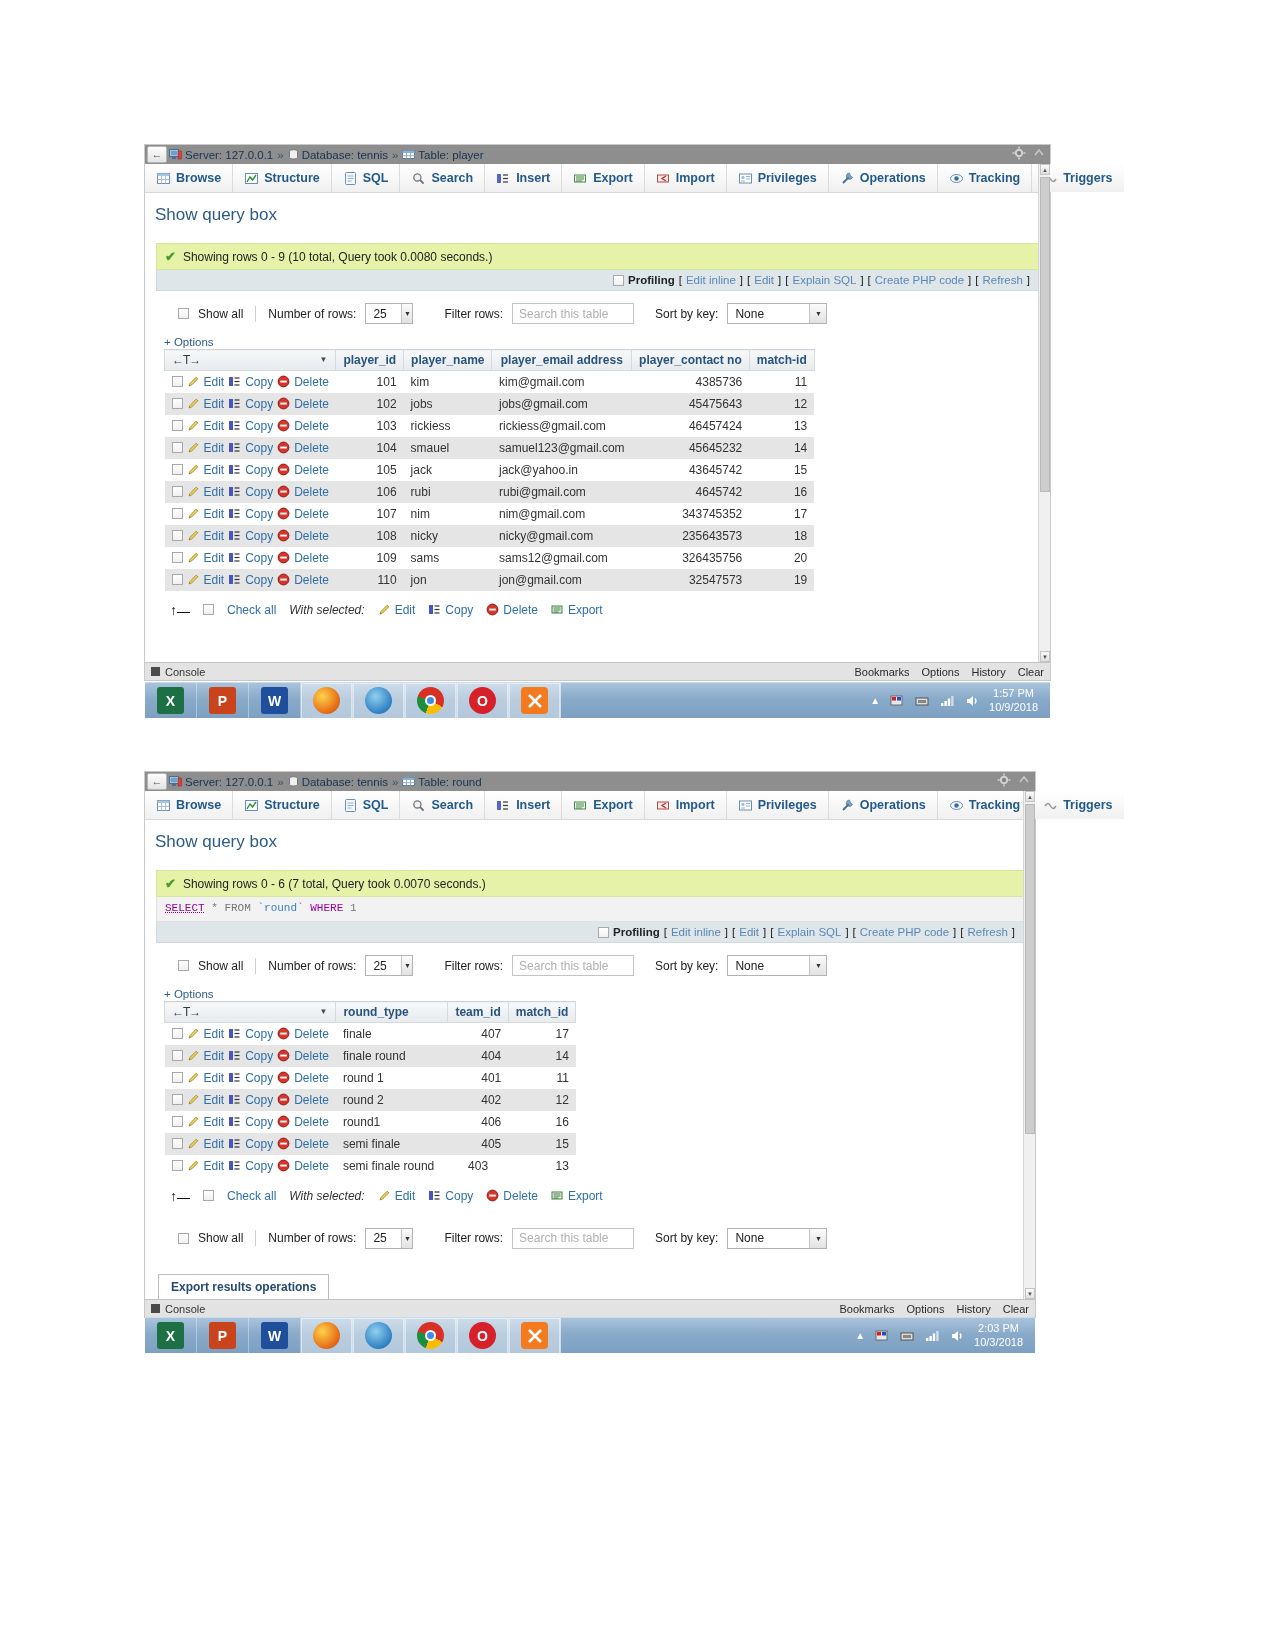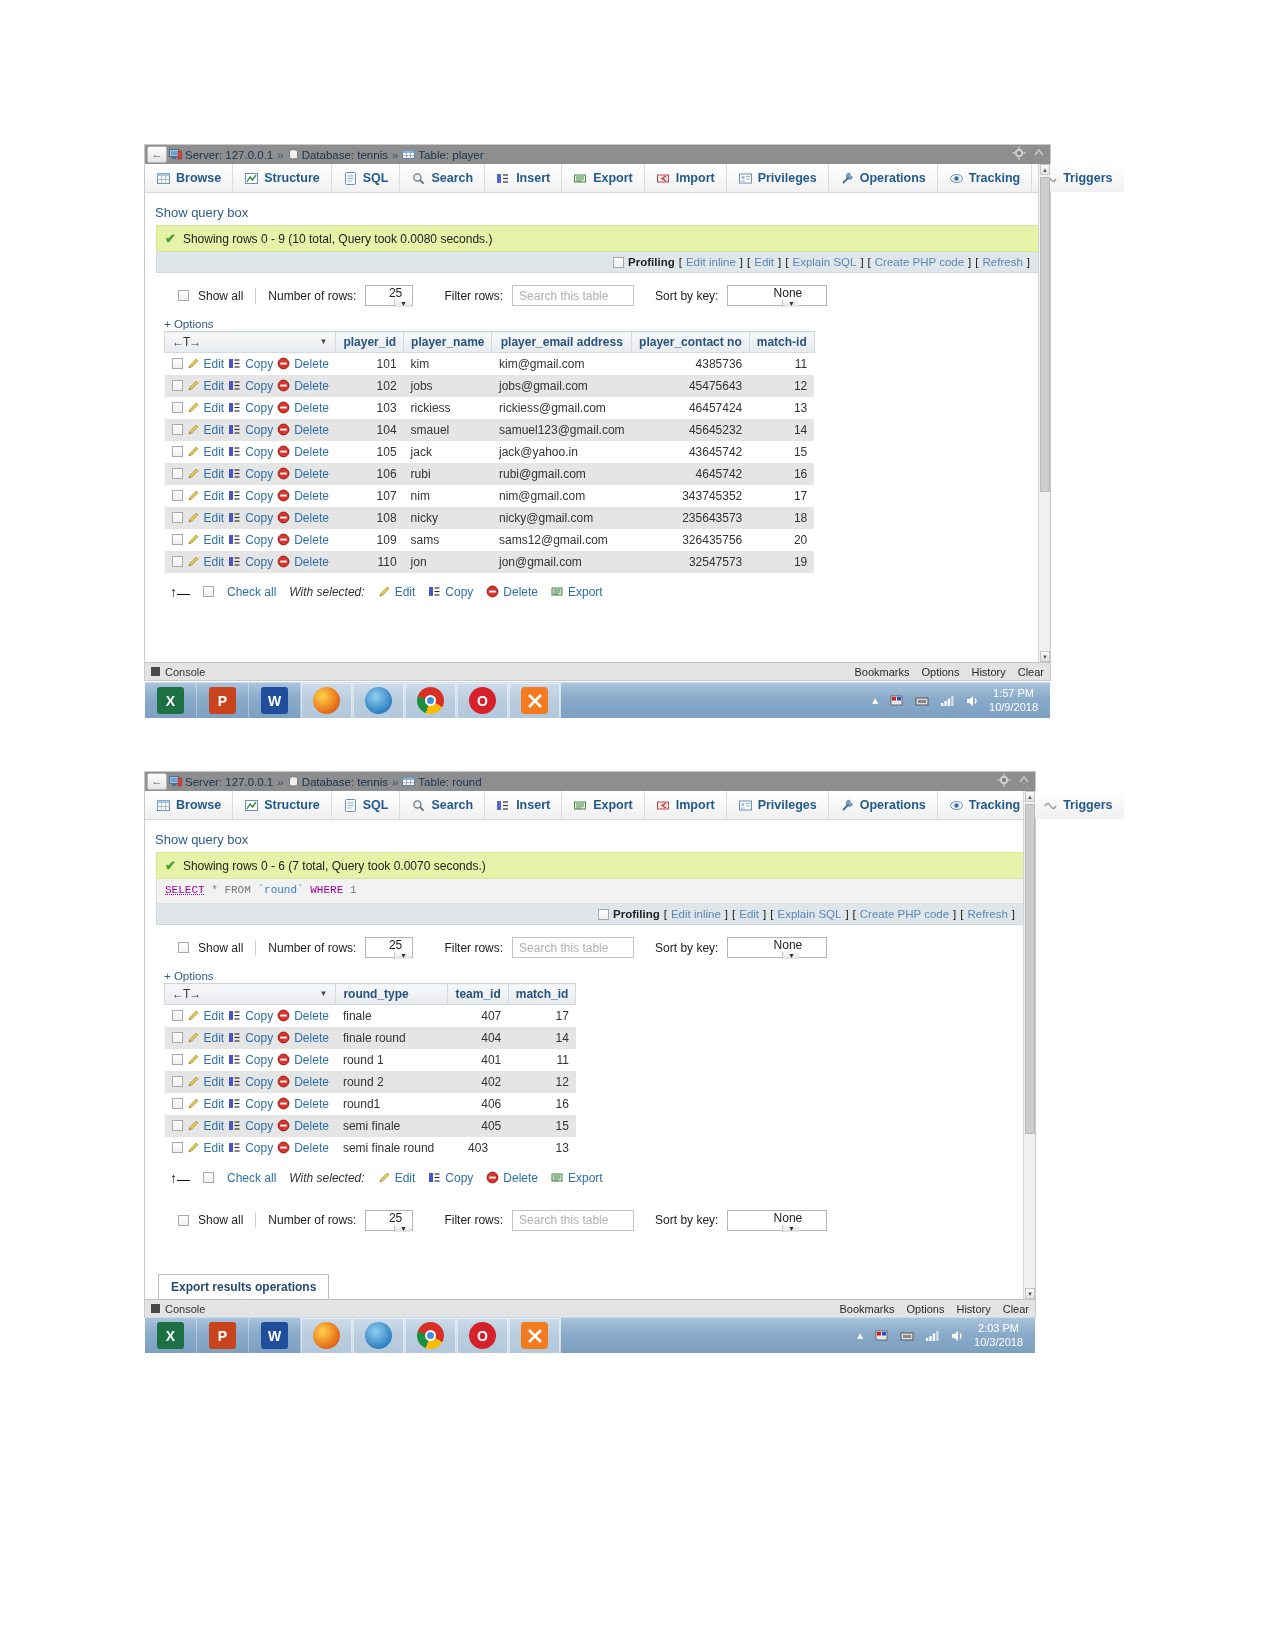--- a/index.html
+++ b/index.html
@@ -44,21 +44,21 @@
   .tab {
     display:flex; align-items:center; gap:5px;
     padding:0 11px;
     font-size:12.5px; font-weight:bold; color:#235a8c;
     border-right:1px solid #dcdcdc;
     background:linear-gradient(#ffffff,#f0f0f0);
     white-space:nowrap;
   }
   .tab .gi { width:15px; height:15px; display:inline-block; flex:0 0 15px; }
 
-  .showquery { font-size:13px; color:#2e5c86; padding:12px 10px 5px 10px; background:#fff; }
+  .showquery { font-size:17px; color:#2e5c86; padding:12px 10px 18px 10px; background:#fff; }
 
   .successbar {
     background:#e5f2a8; border:1px solid #d5e59b;
     padding:5px 8px; font-size:12px; color:#222;
     display:flex; align-items:center; gap:7px;
   }
   .check-ico { color:#4a9d2c; font-size:13px; font-weight:bold; }
 
   .sqlbox {
     background:#f2f2f2; border:1px solid #e0e0e0; border-top:none;
@@ -84,21 +84,21 @@
 
   .ctrlrow {
     display:flex; align-items:center; gap:9px;
     padding:12px 0 10px 22px; font-size:12px; color:#222;
     background:#fff;
   }
   .ctrlrow .vbar { width:1px; height:16px; background:#cfcfcf; margin:0 3px; }
   .selbox {
     display:inline-flex; align-items:center;
     border:1px solid #b4b4b4; background:#fff; height:21px;
-    font-size:12px; padding-left:21px; color:#222;flex-direction:column;
+    font-size:12px; padding-left:7px; color:#222;
   }
   .selbox .val { min-width:22px; }
   .sel-arrow {
     width:17px; height:19px; margin-left:6px;
     border-left:1px solid #c4c4c4;
     background:linear-gradient(#fbfbfb,#e2e2e2);
     display:flex; align-items:center; justify-content:center;
     font-size:7px; color:#333;
   }
   .txtinput {

